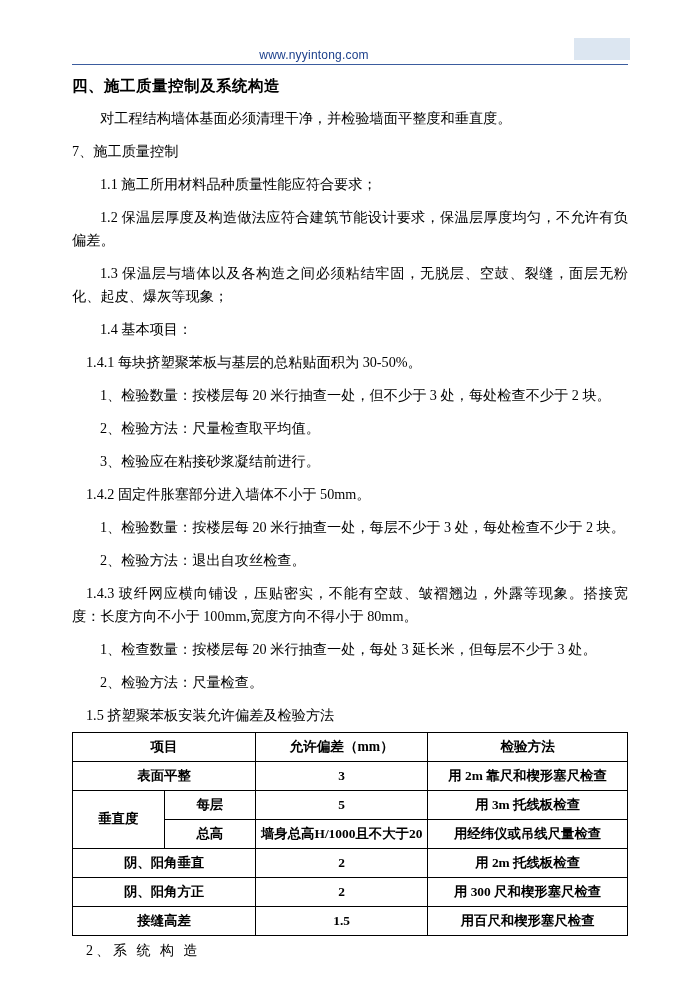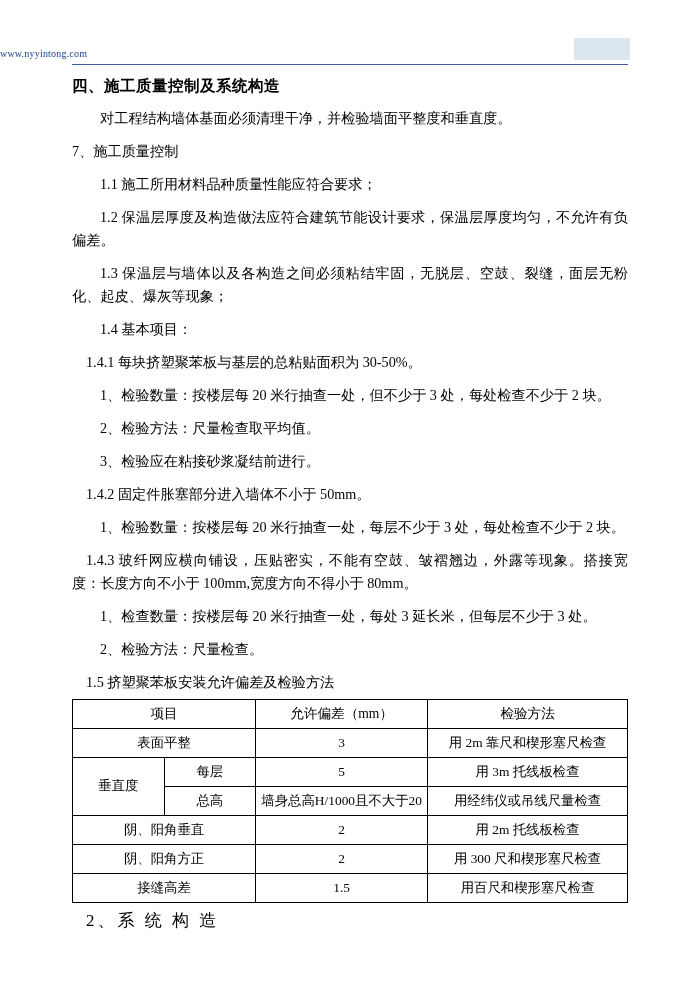--- a/index.html
+++ b/index.html
@@ -28,23 +28,23 @@
     top: 38px;
     width: 56px;
     height: 22px;
     background: #dce6f1;
   }
   .header-text {
     position: absolute;
     left: 0;
     top: 48px;
     width: 628px;
-    text-align: left;
-    font-family: Liberation Serif, serif;
-    font-size: 10px;
+    text-align: center;
+    font-family: Liberation Sans, sans-serif;
+    font-size: 12px;
     color: #1b3f8b;
     letter-spacing: 0.2px;
   }
   .header-rule {
     position: absolute;
     left: 72px;
     top: 64px;
     width: 556px;
     height: 1px;
     background: #3b5c9e;
@@ -76,35 +76,35 @@
     border-collapse: collapse;
     width: 100%;
     margin-top: 5px;
     font-size: 13.4px;
   }
   table.spec td, table.spec th {
     border: 1px solid #000;
     padding: 4px 3px;
     text-align: center;
     vertical-align: middle;
-    font-weight: normal;
+    font-weight: bold;
     line-height: 1.35;
     height: 20px;
   }
   table.spec th {
     font-size: 13.6px;
   }
   .col1 { width: 33%; }
   .col1a { width: 16.5%; }
   .col1b { width: 16.5%; }
   .col2 { width: 31%; }
   .col3 { width: 36%; }
   .footer-line {
     margin-top: 6px;
-    font-size: 17px;
+    font-size: 14px;
     letter-spacing: 3px;
     text-indent: 14px;
   }
   .mono-num { font-family: "Liberation Serif", serif; }
 </style>
 </head>
 <body>
 
 <div class="page">
 
@@ -133,20 +133,21 @@
     <p class="para ind2">1、检验数量：按楼层每 20 米行抽查一处，但不少于 3 处，每处检查不少于 2 块。</p>
 
     <p class="para ind2">2、检验方法：尺量检查取平均值。</p>
 
     <p class="para ind2">3、检验应在粘接砂浆凝结前进行。</p>
 
     <p class="para ind1">1.4.2 固定件胀塞部分进入墙体不小于 50mm。</p>
 
     <p class="para ind2">1、检验数量：按楼层每 20 米行抽查一处，每层不少于 3 处，每处检查不少于 2 块。</p>
 
+    <p class="para ind2">2、检验方法：退出自攻丝检查。</p>
 
     <p class="para ind1">1.4.3 玻纤网应横向铺设，压贴密实，不能有空鼓、皱褶翘边，外露等现象。搭接宽度：长度方向不小于 100mm,宽度方向不得小于 80mm。</p>
 
     <p class="para ind2">1、检查数量：按楼层每 20 米行抽查一处，每处 3 延长米，但每层不少于 3 处。</p>
 
     <p class="para ind2">2、检验方法：尺量检查。</p>
 
     <p class="para ind1">1.5 挤塑聚苯板安装允许偏差及检验方法</p>
 
     <table class="spec">

